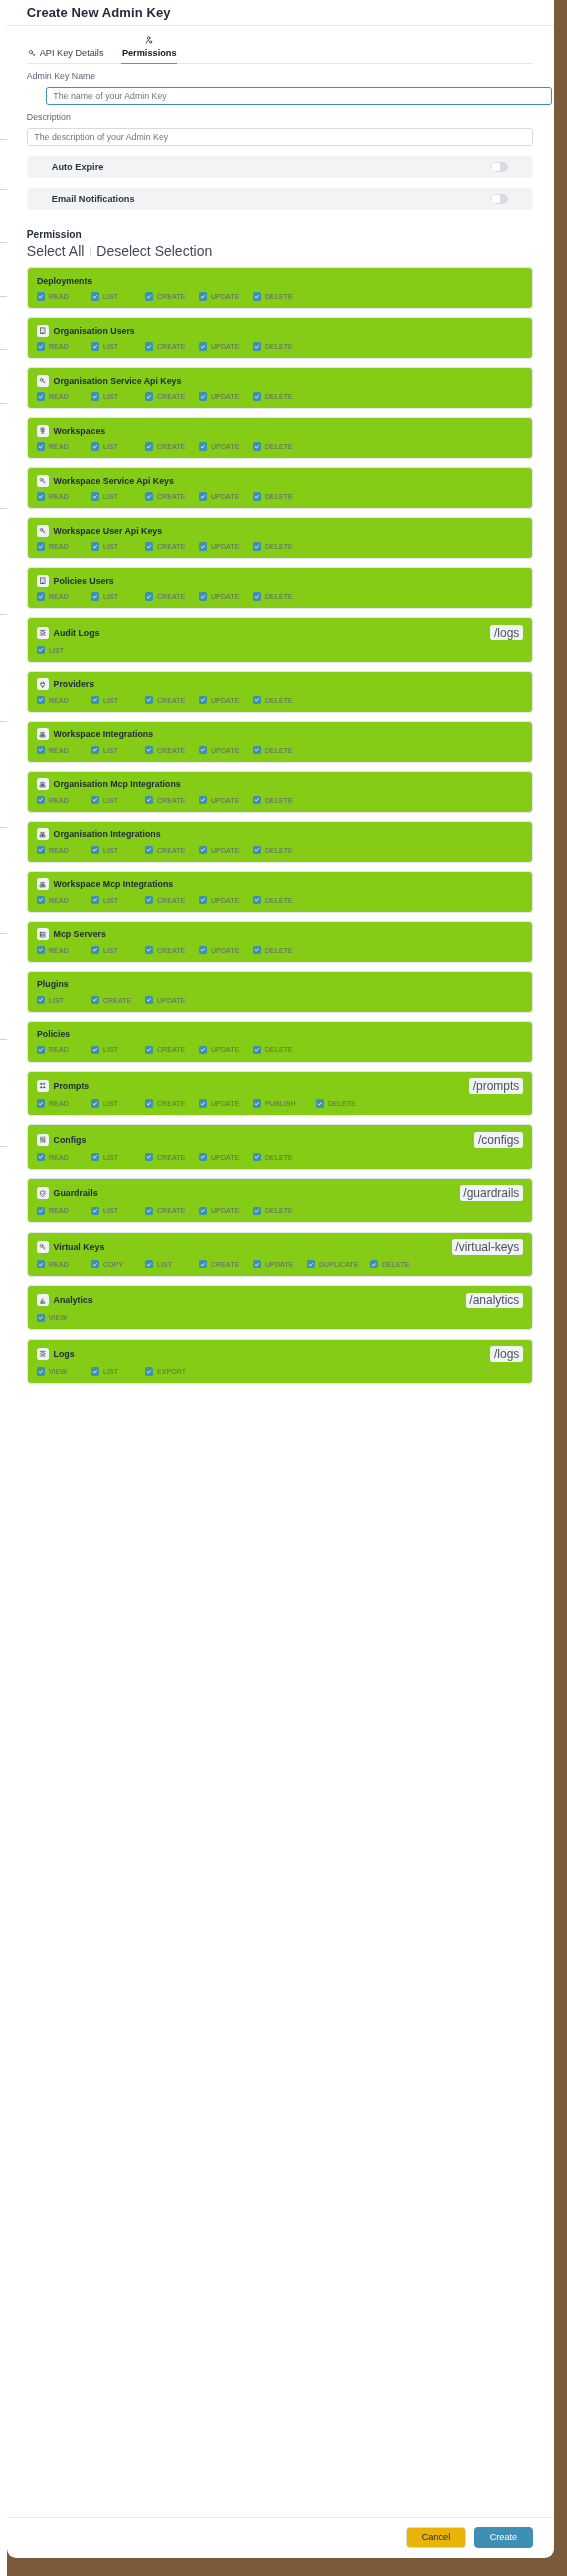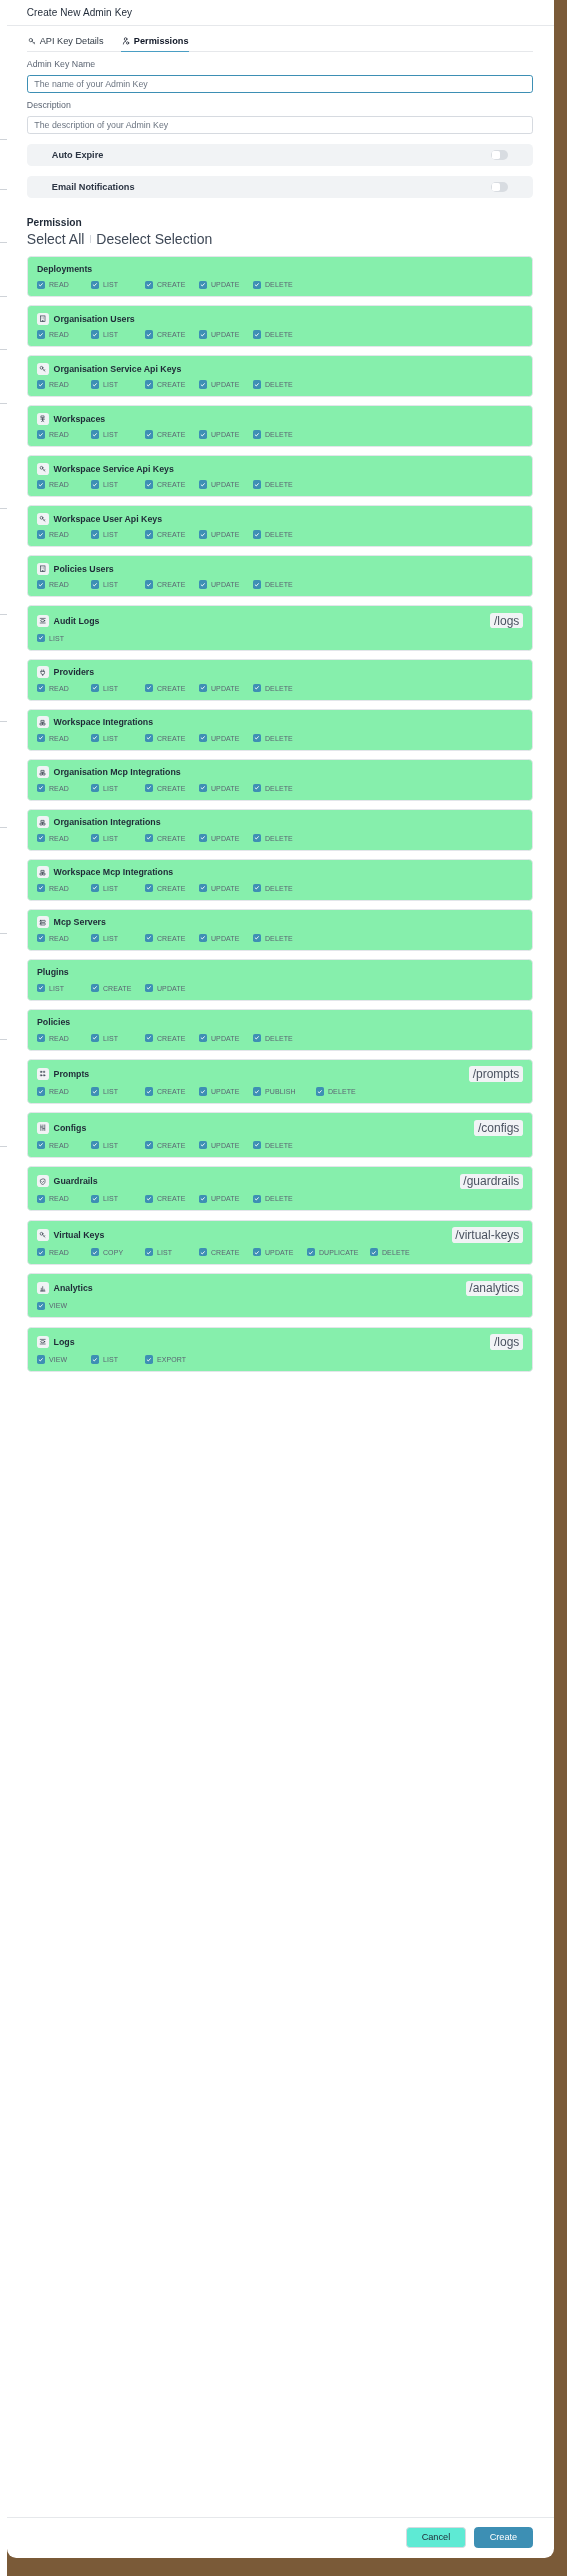--- a/index.html
+++ b/index.html
@@ -43,22 +43,22 @@
   }
   .modal-header {
     height: 26px;
     display: flex;
     align-items: center;
     padding: 0 20.3px;
     border-bottom: 0.9px solid #e6e8eb;
     flex: 0 0 auto;
   }
   .modal-title {
-    font-size: 10px;
-    font-weight: normal;
+    font-size: 13px;
+    font-weight: bold;
     color: #1f2937;
     letter-spacing: 0.1px;
   }
   .modal-body {
     flex: 1 1 auto;
     padding: 0 20.3px;
     overflow: hidden;
   }
   
   .tabs {
@@ -76,41 +76,42 @@
     font-size: 9.2px;
     color: #333c47;
     cursor: pointer;
     border-bottom: 1.8px solid transparent;
     margin-bottom: -0.9px;
   }
   .tab.active {
     color: #111827;
     font-weight: bold;
     border-bottom-color: #4a9ec4;
+    flex-direction: column;
   }
   .tab svg { display: block; }
   
   .field-label {
     font-size: 8.8px;
     color: #5b6472;
     margin: 7.4px 0 3.7px 0;
   }
   .text-input {
     width: 100%;
     height: 17.6px;
     border: 0.9px solid #d6dae0;
     border-radius: 2.8px;
     padding: 0 6.5px;
     font-size: 8.8px;
     color: #3b4453;
     font-family: "Liberation Sans", sans-serif;
     background: #fff;
     outline: none;
   }
-  .text-input.focused { border-color: #3d8fb4; }
+  .text-input.focused { border-color: #3d8fb4; margin-left: 19px; }
   .text-input::placeholder { color: #6b7480; }
   
   .toggle-row {
     background: #f1f3f5;
     border-radius: 4.6px;
     height: 22px;
     margin-top: 10.2px;
     display: flex;
     align-items: center;
     justify-content: space-between;
@@ -158,21 +159,21 @@
     height: 8.3px;
     background: #d2d6dc;
     display: inline-block;
   }
   
   .perm-card {
     border: 0.9px solid #e3e6ea;
     border-radius: 4.6px;
     padding: 6.5px 9.2px 7.4px 9.2px;
     margin-top: 8.3px;
-    background: #86efac;
+    background: #84cc16;
   }
   .perm-card-head {
     display: flex;
     align-items: center;
     justify-content: space-between;
     min-height: 12px;
   }
   .perm-card-head-left {
     display: flex;
     align-items: center;
@@ -243,21 +244,21 @@
     justify-content: flex-end;
     gap: 7.4px;
   }
   .btn {
     font-family: "Liberation Sans", sans-serif;
     font-size: 9.2px;
     border-radius: 3.7px;
     padding: 4.6px 15px;
     cursor: pointer;
     border: 0.9px solid #d6dae0;
-    background: #5eead4;
+    background: #eab308;
     color: #1f2937;
   }
   .btn-primary {
     background: #3d8fb4;
     border-color: #3d8fb4;
     color: #ffffff;
   }
 </style>
 </head>
 <body>

